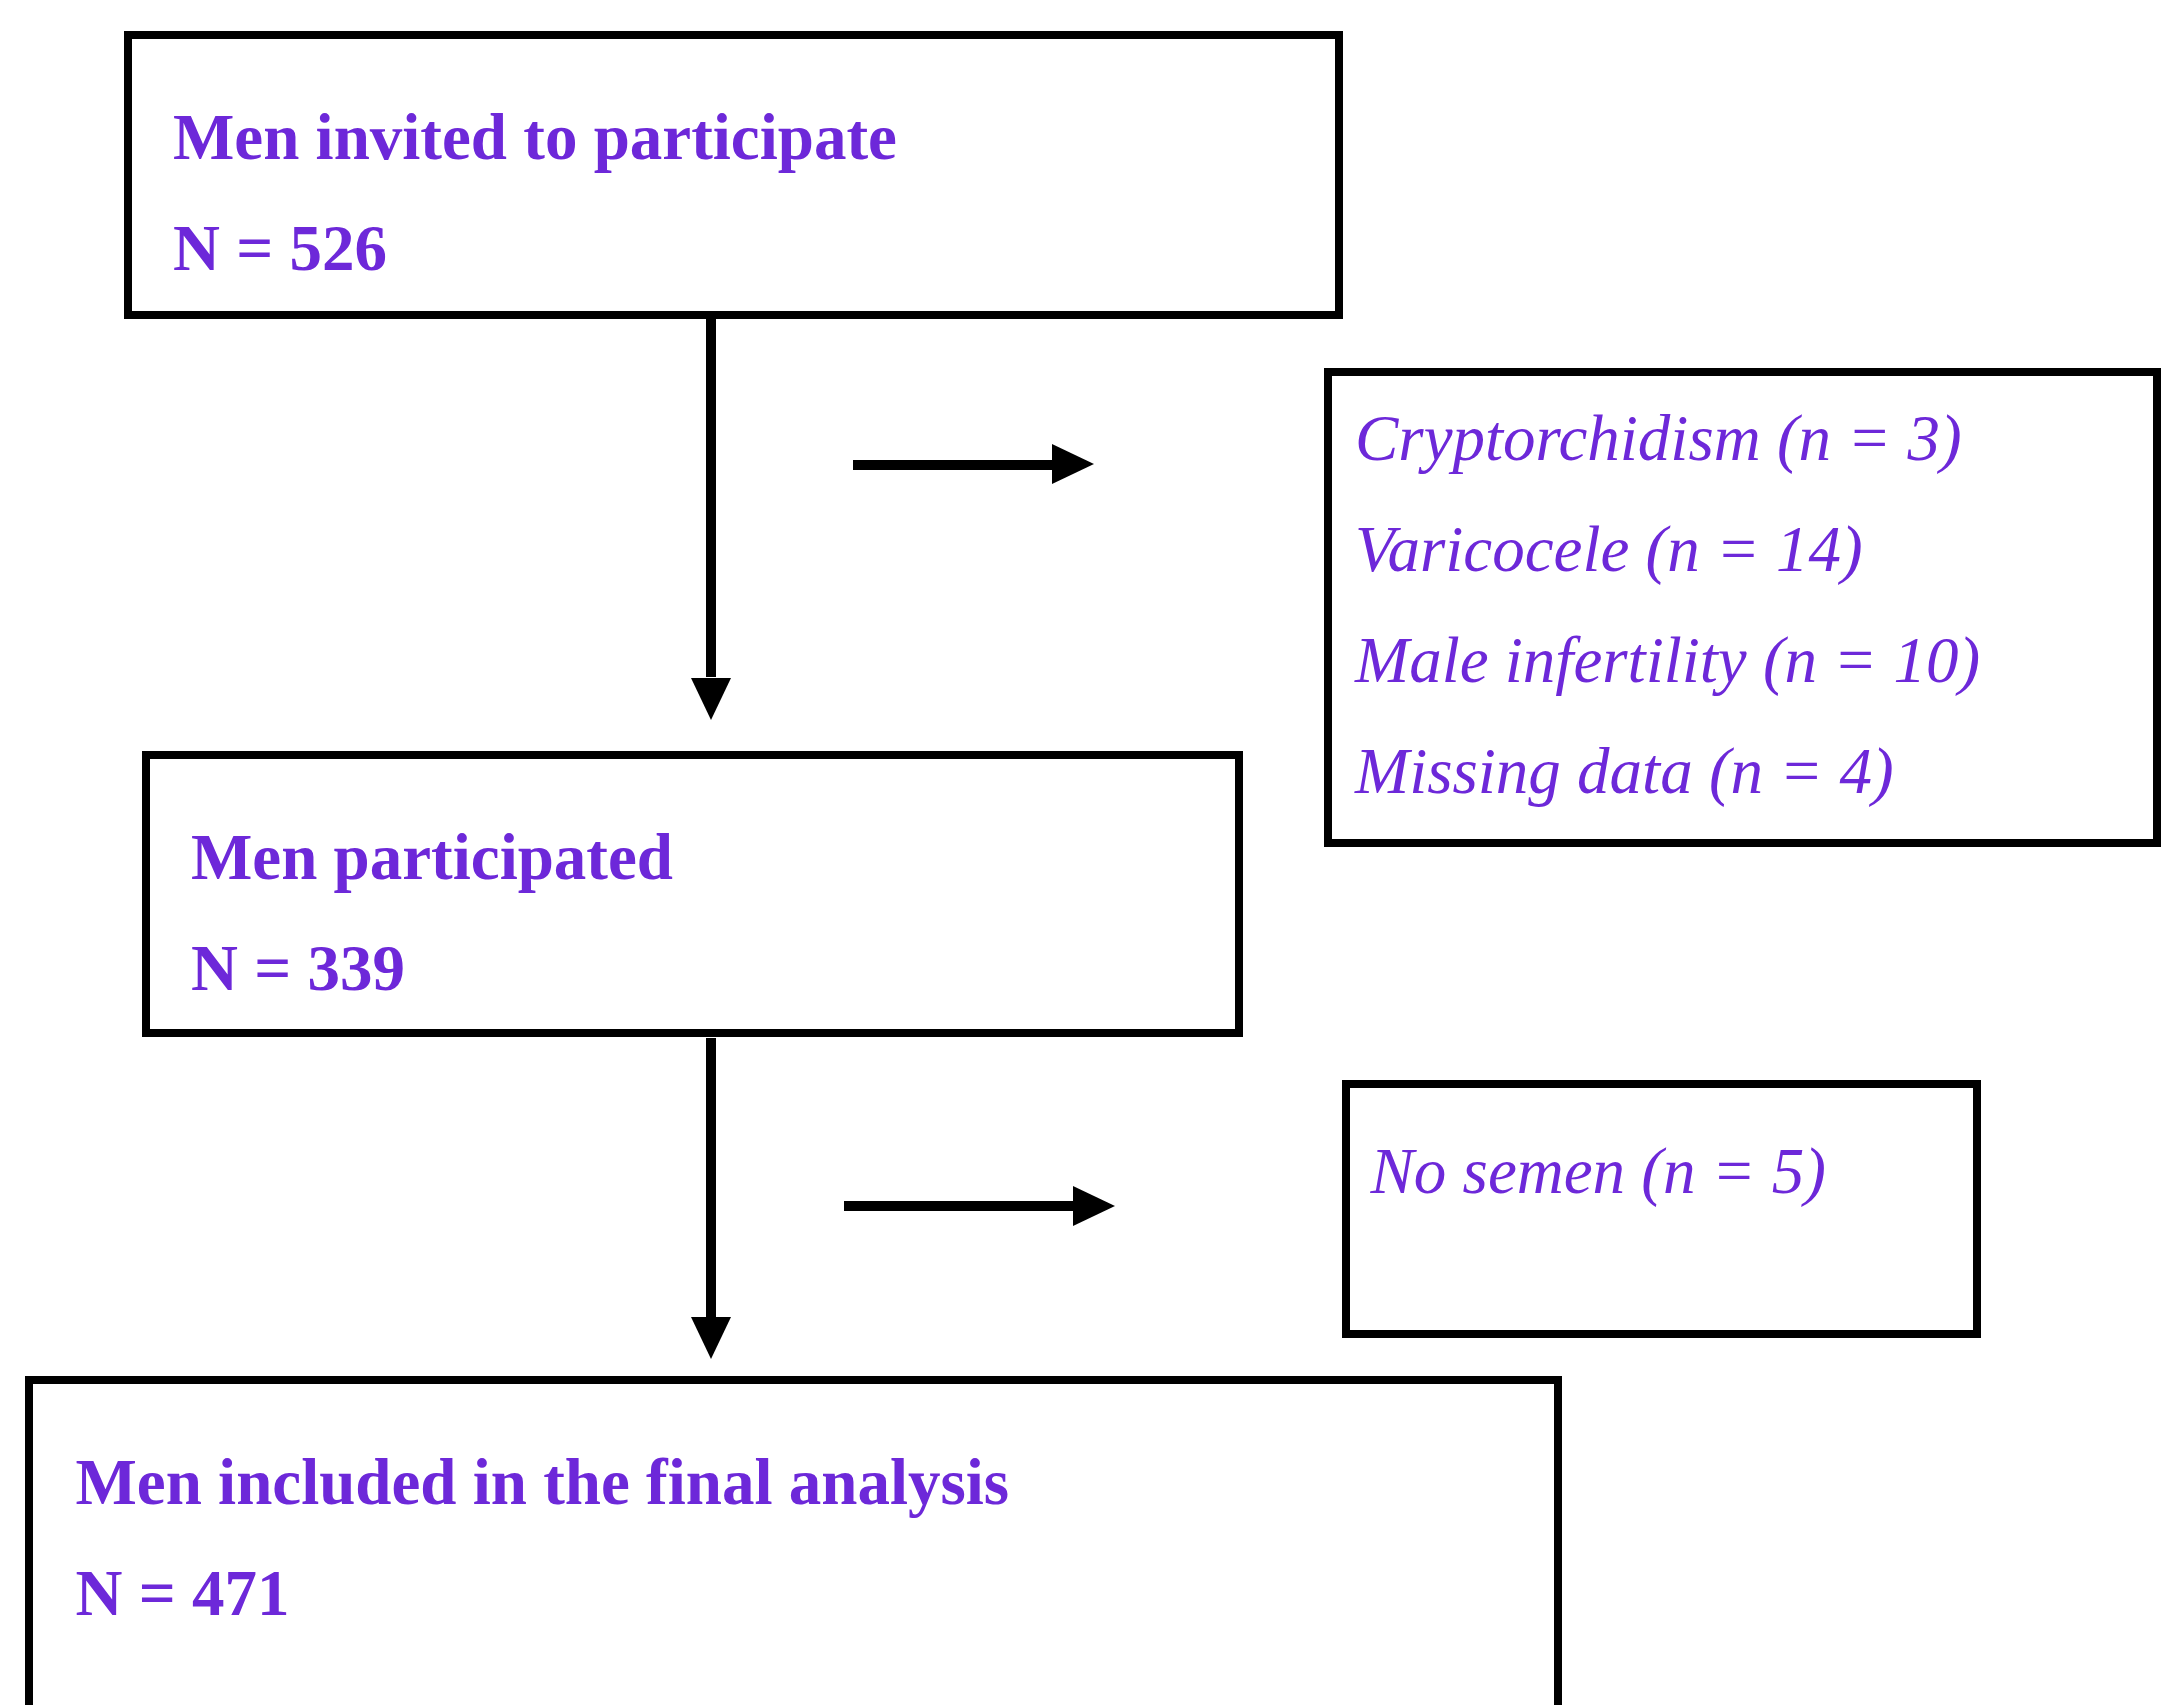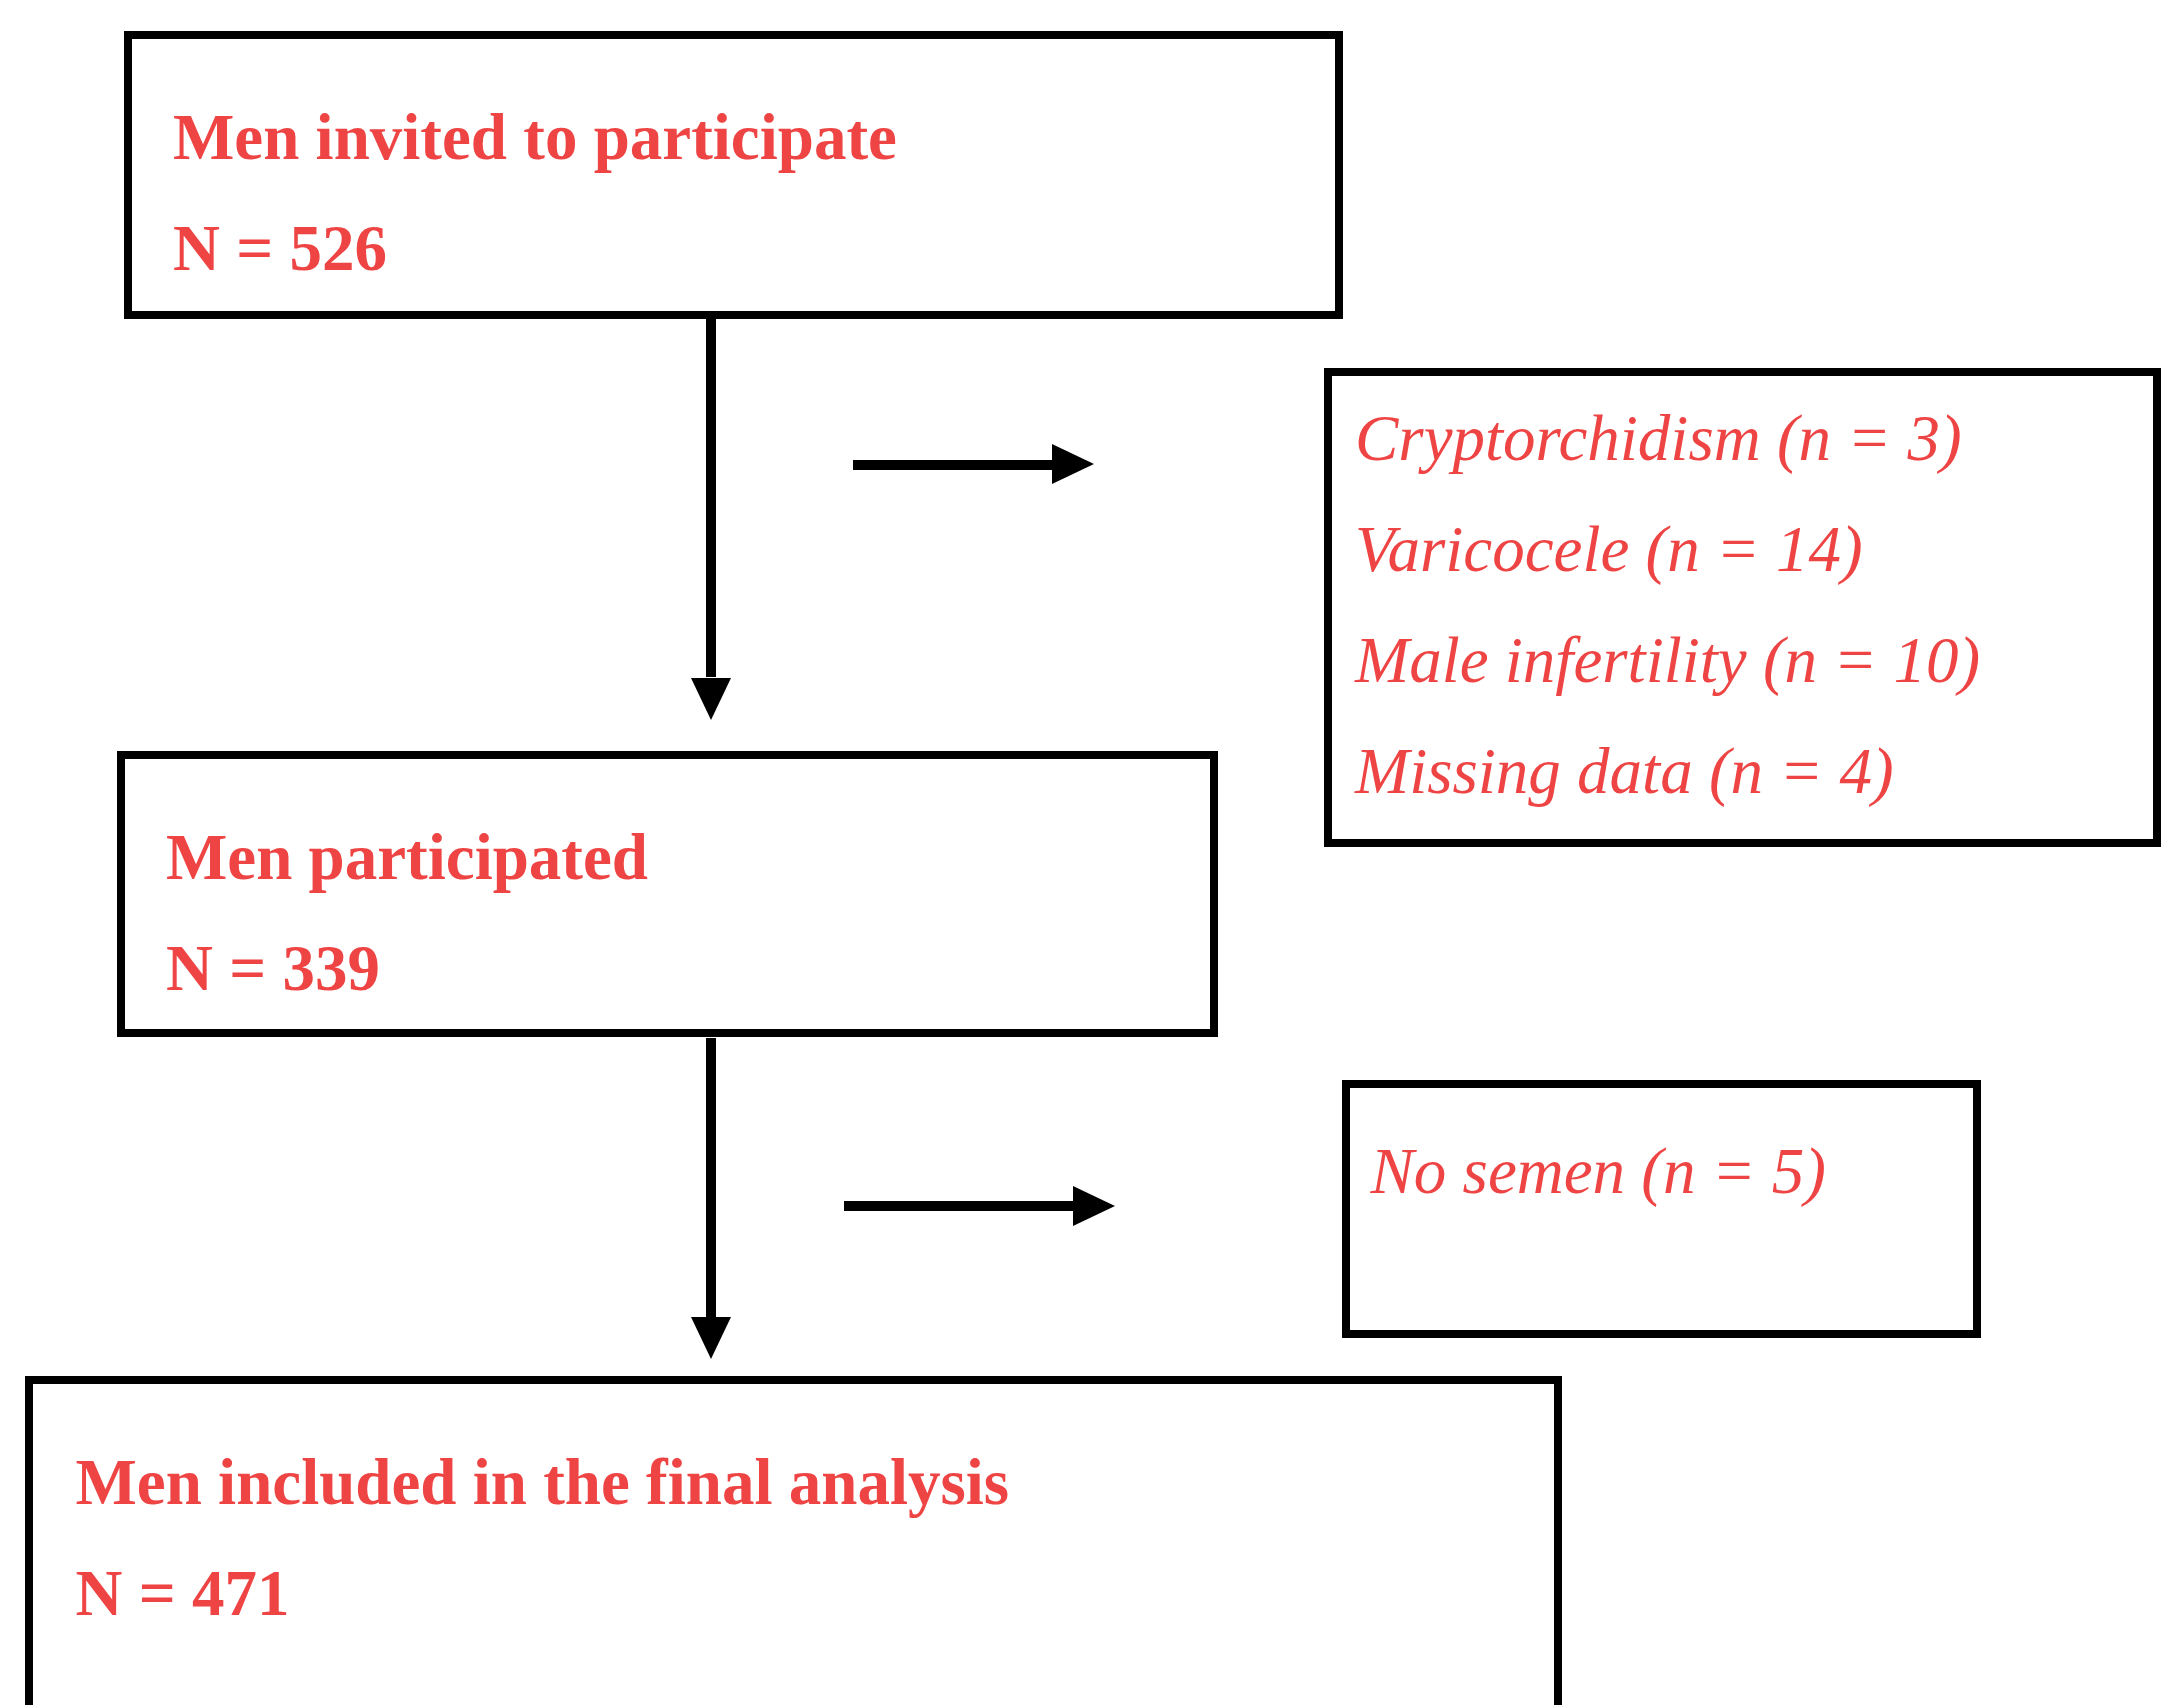--- a/index.html
+++ b/index.html
@@ -19,28 +19,28 @@
   .box {
     position: absolute;
     box-sizing: border-box;
     border: 8.2px solid #000000;
     background: #ffffff;
   }
   .box .txt {
     font-size: 65px;
     line-height: 111px;
     white-space: nowrap;
-    color: #ef4444;
+    color: #6d28d9;
   }
   .main .txt { font-weight: bold; }
   .side .txt { font-weight: normal; font-style: italic; }
 
   
   .b-invited      { left: 124px;  top: 31px;   width: 1219px; height: 288px; padding: 43px 0 0 41px; }
-  .b-participated { left: 117px;  top: 751px;  width: 1101px; height: 286px; padding: 43px 0 0 41px; }
+  .b-participated { left: 142px;  top: 751px;  width: 1101px; height: 286px; padding: 43px 0 0 41px; }
   .b-final        { left: 24.5px;   top: 1376px; width: 1537px; height: 372px; padding: 43px 0 0 43px; }
   .b-excl1        { left: 1324px; top: 368px;  width: 837px; height: 479px; padding: 6.5px 0 0 23px; }
   .b-excl2        { left: 1342px; top: 1080px; width: 639px;  height: 258px; padding: 28px 0 0 20.5px; }
 
   
   .vshaft {
     position: absolute;
     width: 9.8px;
     background: #000000;
   }

